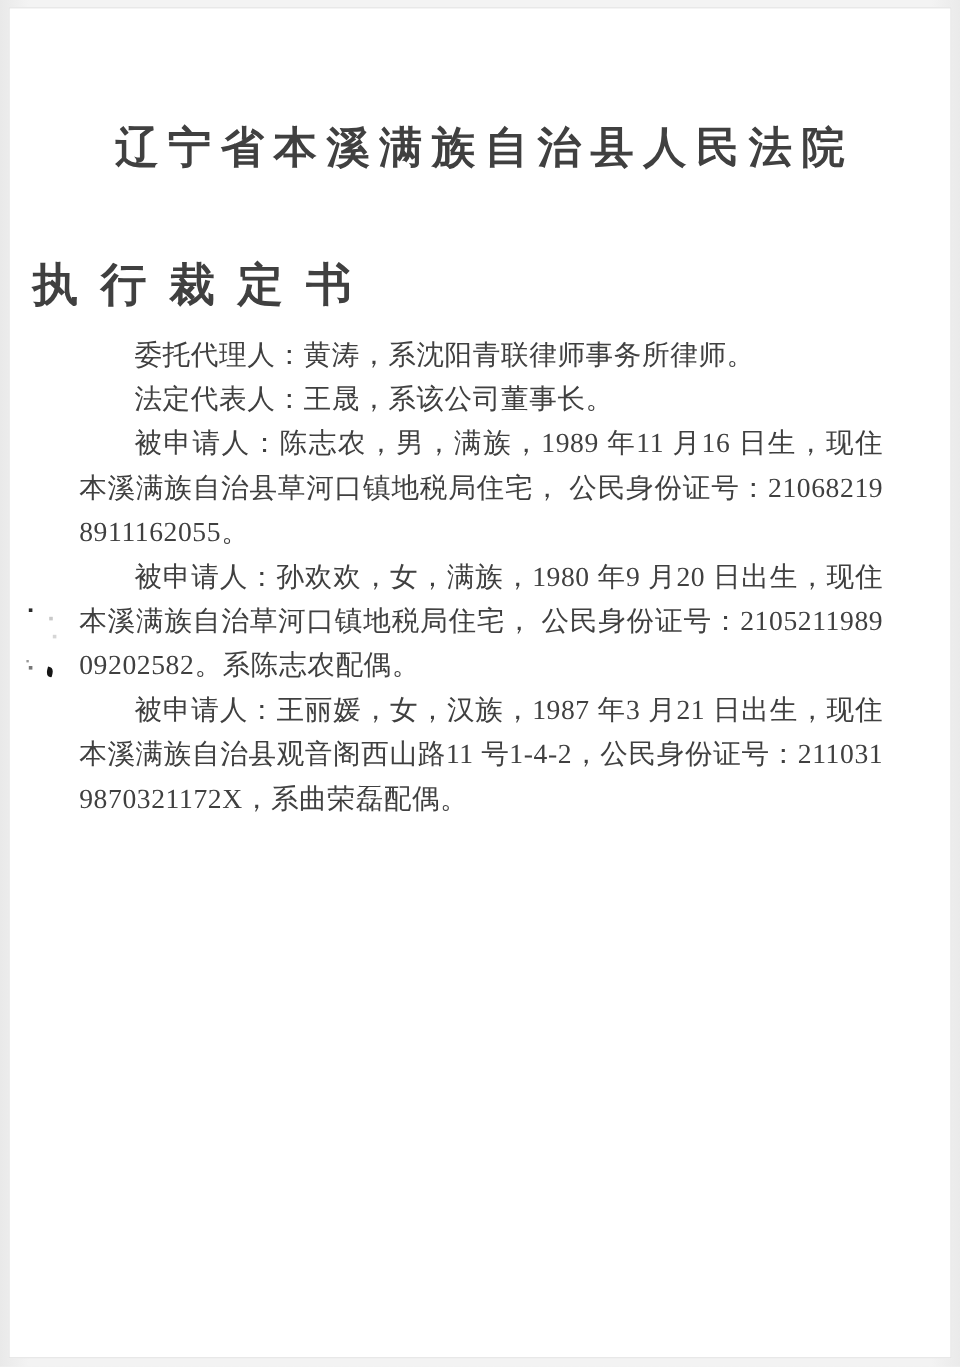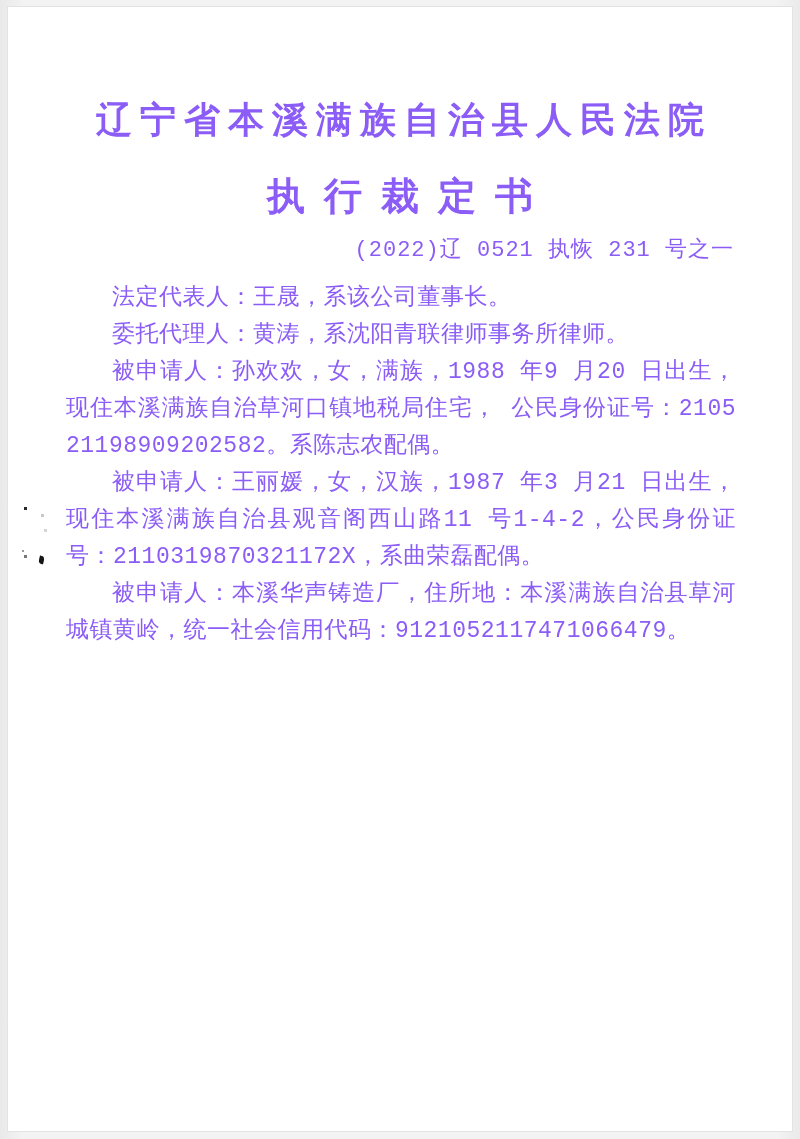--- a/index.html
+++ b/index.html
@@ -18,36 +18,35 @@
     background: linear-gradient(90deg, #e9e9e9 0%, #f3f3f3 3%, #f3f3f3 97%, #eaeaea 100%);
   }
   .page {
     position: absolute;
     left: 7px;
     top: 6px;
     right: 7px;
     bottom: 7px;
     background: #ffffff;
     border: 1px solid #e3e3e3;
-    color: #8b5cf6;
-    font-family: Liberation Mono, monospace;
+    color: #404040;
   }
   .court-name {
     margin-top: 92px;
     text-align: center;
     font-size: 36px;
     font-weight: bold;
     letter-spacing: 8px;
     padding-left: 8px; 
     line-height: 48px;
     white-space: nowrap;
   }
   .doc-title {
-    margin-top: 27px;
-    text-align: center;
+    margin-top: 66px;
+    text-align: left;
     font-size: 38px;
     font-weight: bold;
     letter-spacing: 19px;
     padding-left: 19px;
     line-height: 50px;
     white-space: nowrap;
   }
   .case-number {
     margin-top: 12px;
     text-align: right;
@@ -82,28 +81,27 @@
 </head>
 <body>
 
 <div class="scan-surround">
   <div class="page">
 
     <div class="court-name">辽宁省本溪满族自治县人民法院</div>
 
     <div class="doc-title">执行裁定书</div>
 
-    <div class="case-number">(2022)辽 0521 执恢 231 号之一</div>
 
     <div class="body-text">
+      <p>委托代理人：黄涛，系沈阳青联律师事务所律师。</p>
       <p>法定代表人：王晟，系该公司董事长。</p>
-      <p>委托代理人：黄涛，系沈阳青联律师事务所律师。</p>
-      <p>被申请人：孙欢欢，女，满族，1988 年9 月20 日出生，现住本溪满族自治草河口镇地税局住宅， 公民身份证号：210521198909202582。系陈志农配偶。</p>
+      <p>被申请人：陈志农，男，满族，1989 年11 月16 日生，现住本溪满族自治县草河口镇地税局住宅， 公民身份证号：210682198911162055。</p>
+      <p>被申请人：孙欢欢，女，满族，1980 年9 月20 日出生，现住本溪满族自治草河口镇地税局住宅， 公民身份证号：210521198909202582。系陈志农配偶。</p>
       <p>被申请人：王丽媛，女，汉族，1987 年3 月21 日出生，现住本溪满族自治县观音阁西山路11 号1-4-2，公民身份证号：2110319870321172X，系曲荣磊配偶。</p>
-      <p>被申请人：本溪华声铸造厂，住所地：本溪满族自治县草河城镇黄岭，统一社会信用代码：9121052117471066479。</p>
     </div>
 
     <div class="speck s1"></div>
     <div class="speck s2"></div>
     <div class="speck s3"></div>
     <div class="speck s4"></div>
     <div class="speck s5"></div>
     <div class="speck s6"></div>
 
   </div>

